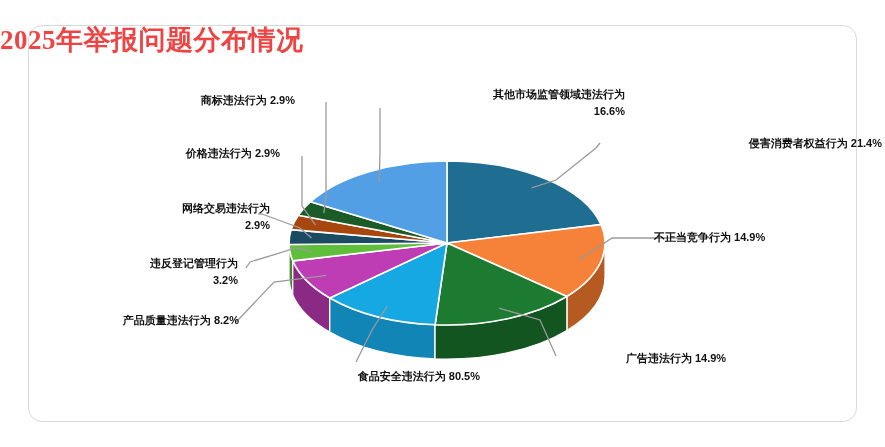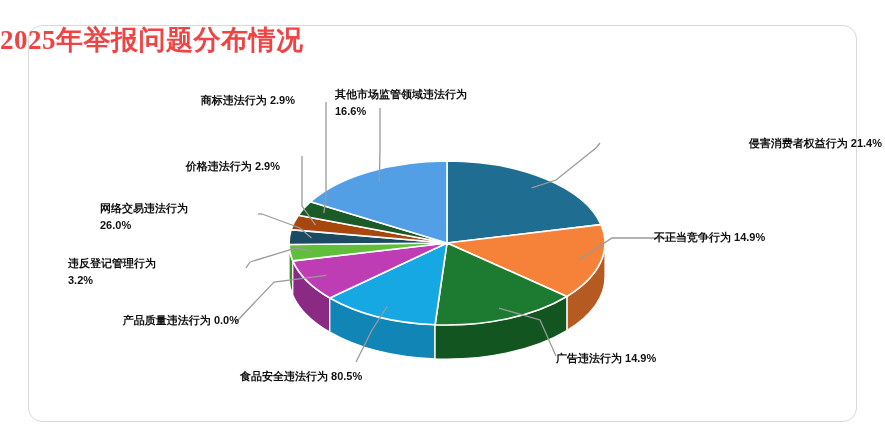--- a/index.html
+++ b/index.html
@@ -47,21 +47,21 @@
     position: absolute;
     font-family: "Liberation Sans", "DejaVu Sans", sans-serif;
     font-size: 11px;
     font-weight: 700;
     color: #111111;
     line-height: 17px;
     white-space: pre-line;
   }
   .lbl.r { text-align: left; }
   .lbl.l { text-align: right; }
-  .lbl.c { text-align: left; }
+  .lbl.c { text-align: right; }
 </style>
 </head>
 <body>
 
 <div id="card"></div>
 
 <div id="chart-title">2025年举报问题分布情况</div>
 
 <svg id="plot" viewBox="0 0 885 447" width="885" height="447" aria-hidden="true">
   <g id="pie-layer">
@@ -107,27 +107,27 @@
     </g>
 </svg>
 
 <div class="lbl c" style="left:335px; top:86px; width:290px;">其他市场监管领域违法行为
 16.6%</div>
 
 <div class="lbl r" style="left:602px; top:135px; width:280px;text-align:right;">侵害消费者权益行为 21.4%</div>
 
 <div class="lbl r" style="left:654px; top:229px; width:235px;">不正当竞争行为 14.9%</div>
 
-<div class="lbl r" style="left:556px; top:350px; width:240px;">广告违法行为 14.9%</div>
+<div class="lbl r" style="left:556px; top:350px; width:240px;text-align:center;">广告违法行为 14.9%</div>
 
 <div class="lbl c" style="left:240px; top:368px; width:240px;">食品安全违法行为 80.5%</div>
 
-<div class="lbl l" style="left:24px; top:312px; width:215px;">产品质量违法行为 0.0%</div>
+<div class="lbl l" style="left:24px; top:312px; width:215px;">产品质量违法行为 8.2%</div>
 
 <div class="lbl c" style="left:68px; top:255px; width:170px;">违反登记管理行为
 3.2%</div>
 
 <div class="lbl c" style="left:100px; top:200px; width:170px;">网络交易违法行为
-26.0%</div>
+2.9%</div>
 
-<div class="lbl l" style="left:100px; top:158px; width:180px;">价格违法行为 2.9%</div>
+<div class="lbl l" style="left:100px; top:145px; width:180px;">价格违法行为 2.9%</div>
 
 <div class="lbl l" style="left:110px; top:92px; width:185px;">商标违法行为 2.9%</div>
 
 </body></html>

